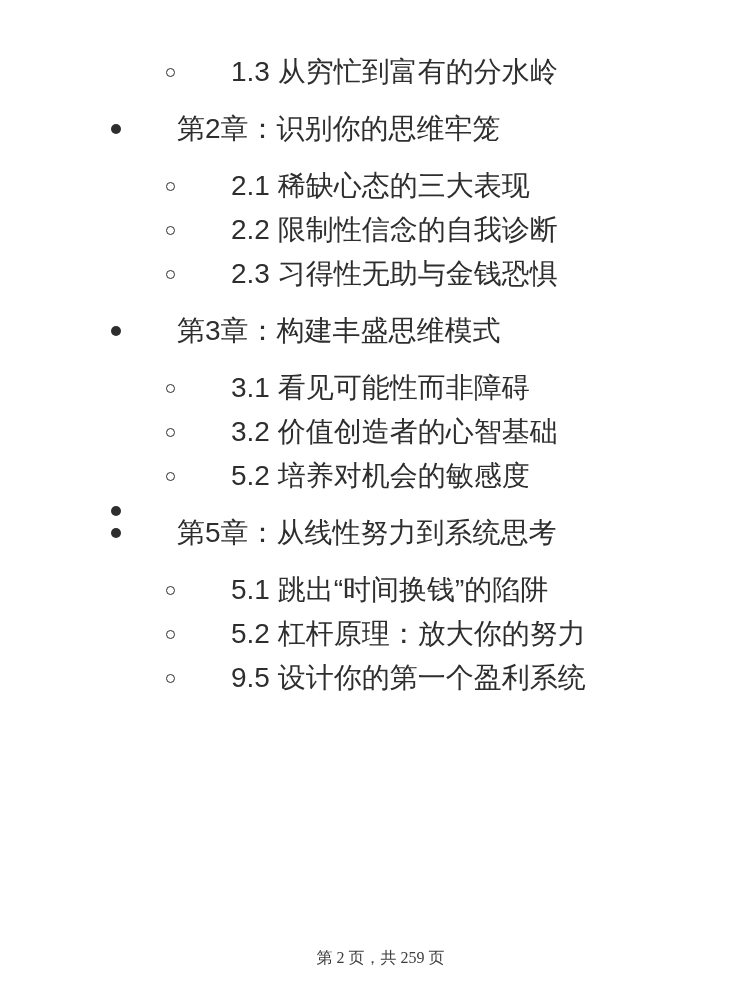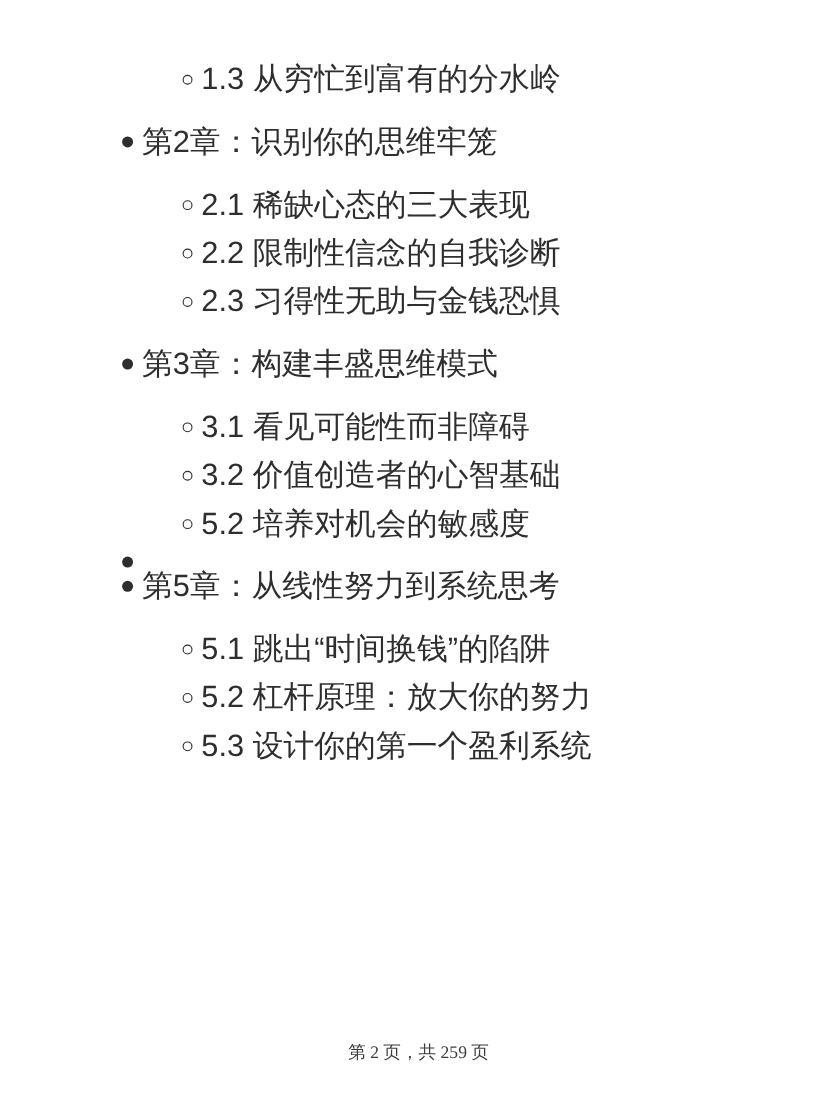--- a/index.html
+++ b/index.html
@@ -13,21 +13,21 @@
   }
   .page {
     position: absolute;
     inset: 0;
   }
   .toc {
     padding-top: 50px;
     font-size: 28px;
     line-height: 44px;
   }
-  .row { position: relative; }
+  .row { position: relative; padding-left: 48px; }
   .row .text {
     display: block;
     white-space: nowrap;
   }
   .chapter .text { margin-left: 129px; }
   .section .text { margin-left: 183px; }
   .bullet {
     position: absolute;
     top: 50%;
     border-radius: 50%;
@@ -119,20 +119,20 @@
         <div class="row section">
           <span class="bullet circle"></span>
           <span class="text">5.1 跳出“时间换钱”的陷阱</span>
         </div>
         <div class="row section">
           <span class="bullet circle"></span>
           <span class="text">5.2 杠杆原理：放大你的努力</span>
         </div>
         <div class="row section">
           <span class="bullet circle"></span>
-          <span class="text">5.3 设计你的第一个盈利系统</span>
+          <span class="text">9.5 设计你的第一个盈利系统</span>
         </div>
       </div>
     </main>
   <footer class="footer" id="footer" style="color: rgb(61, 61, 61);">
     <span class="footer-text">第 2 页，共 259 页</span>
   </footer>
 </div>
 
 </body></html>

